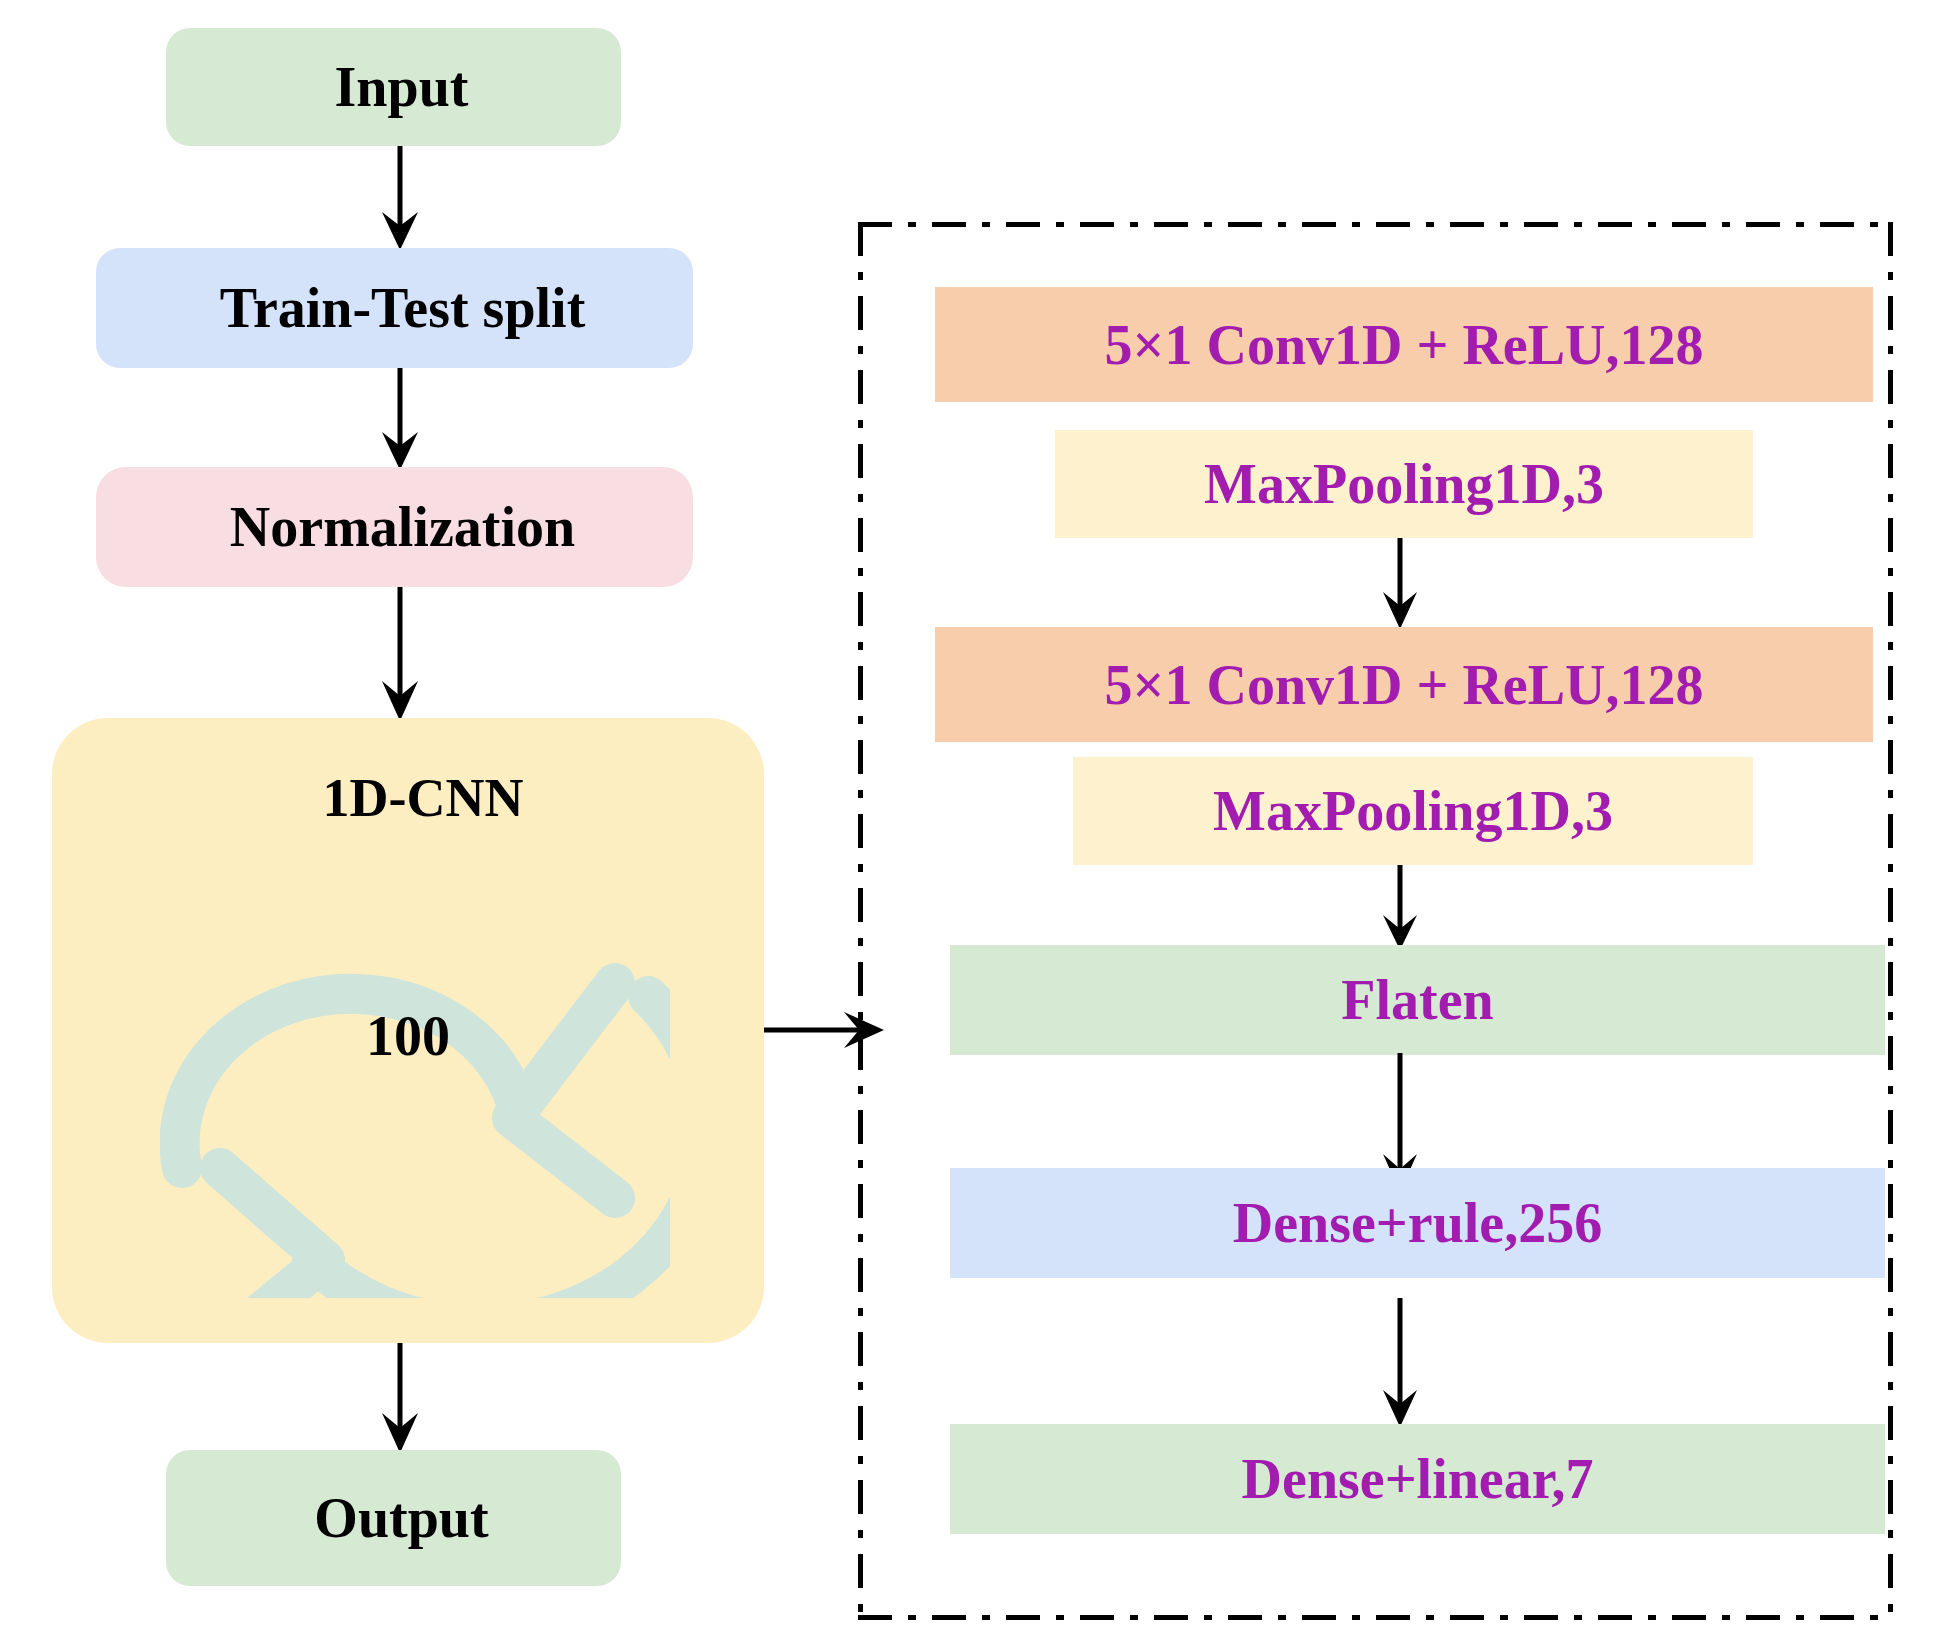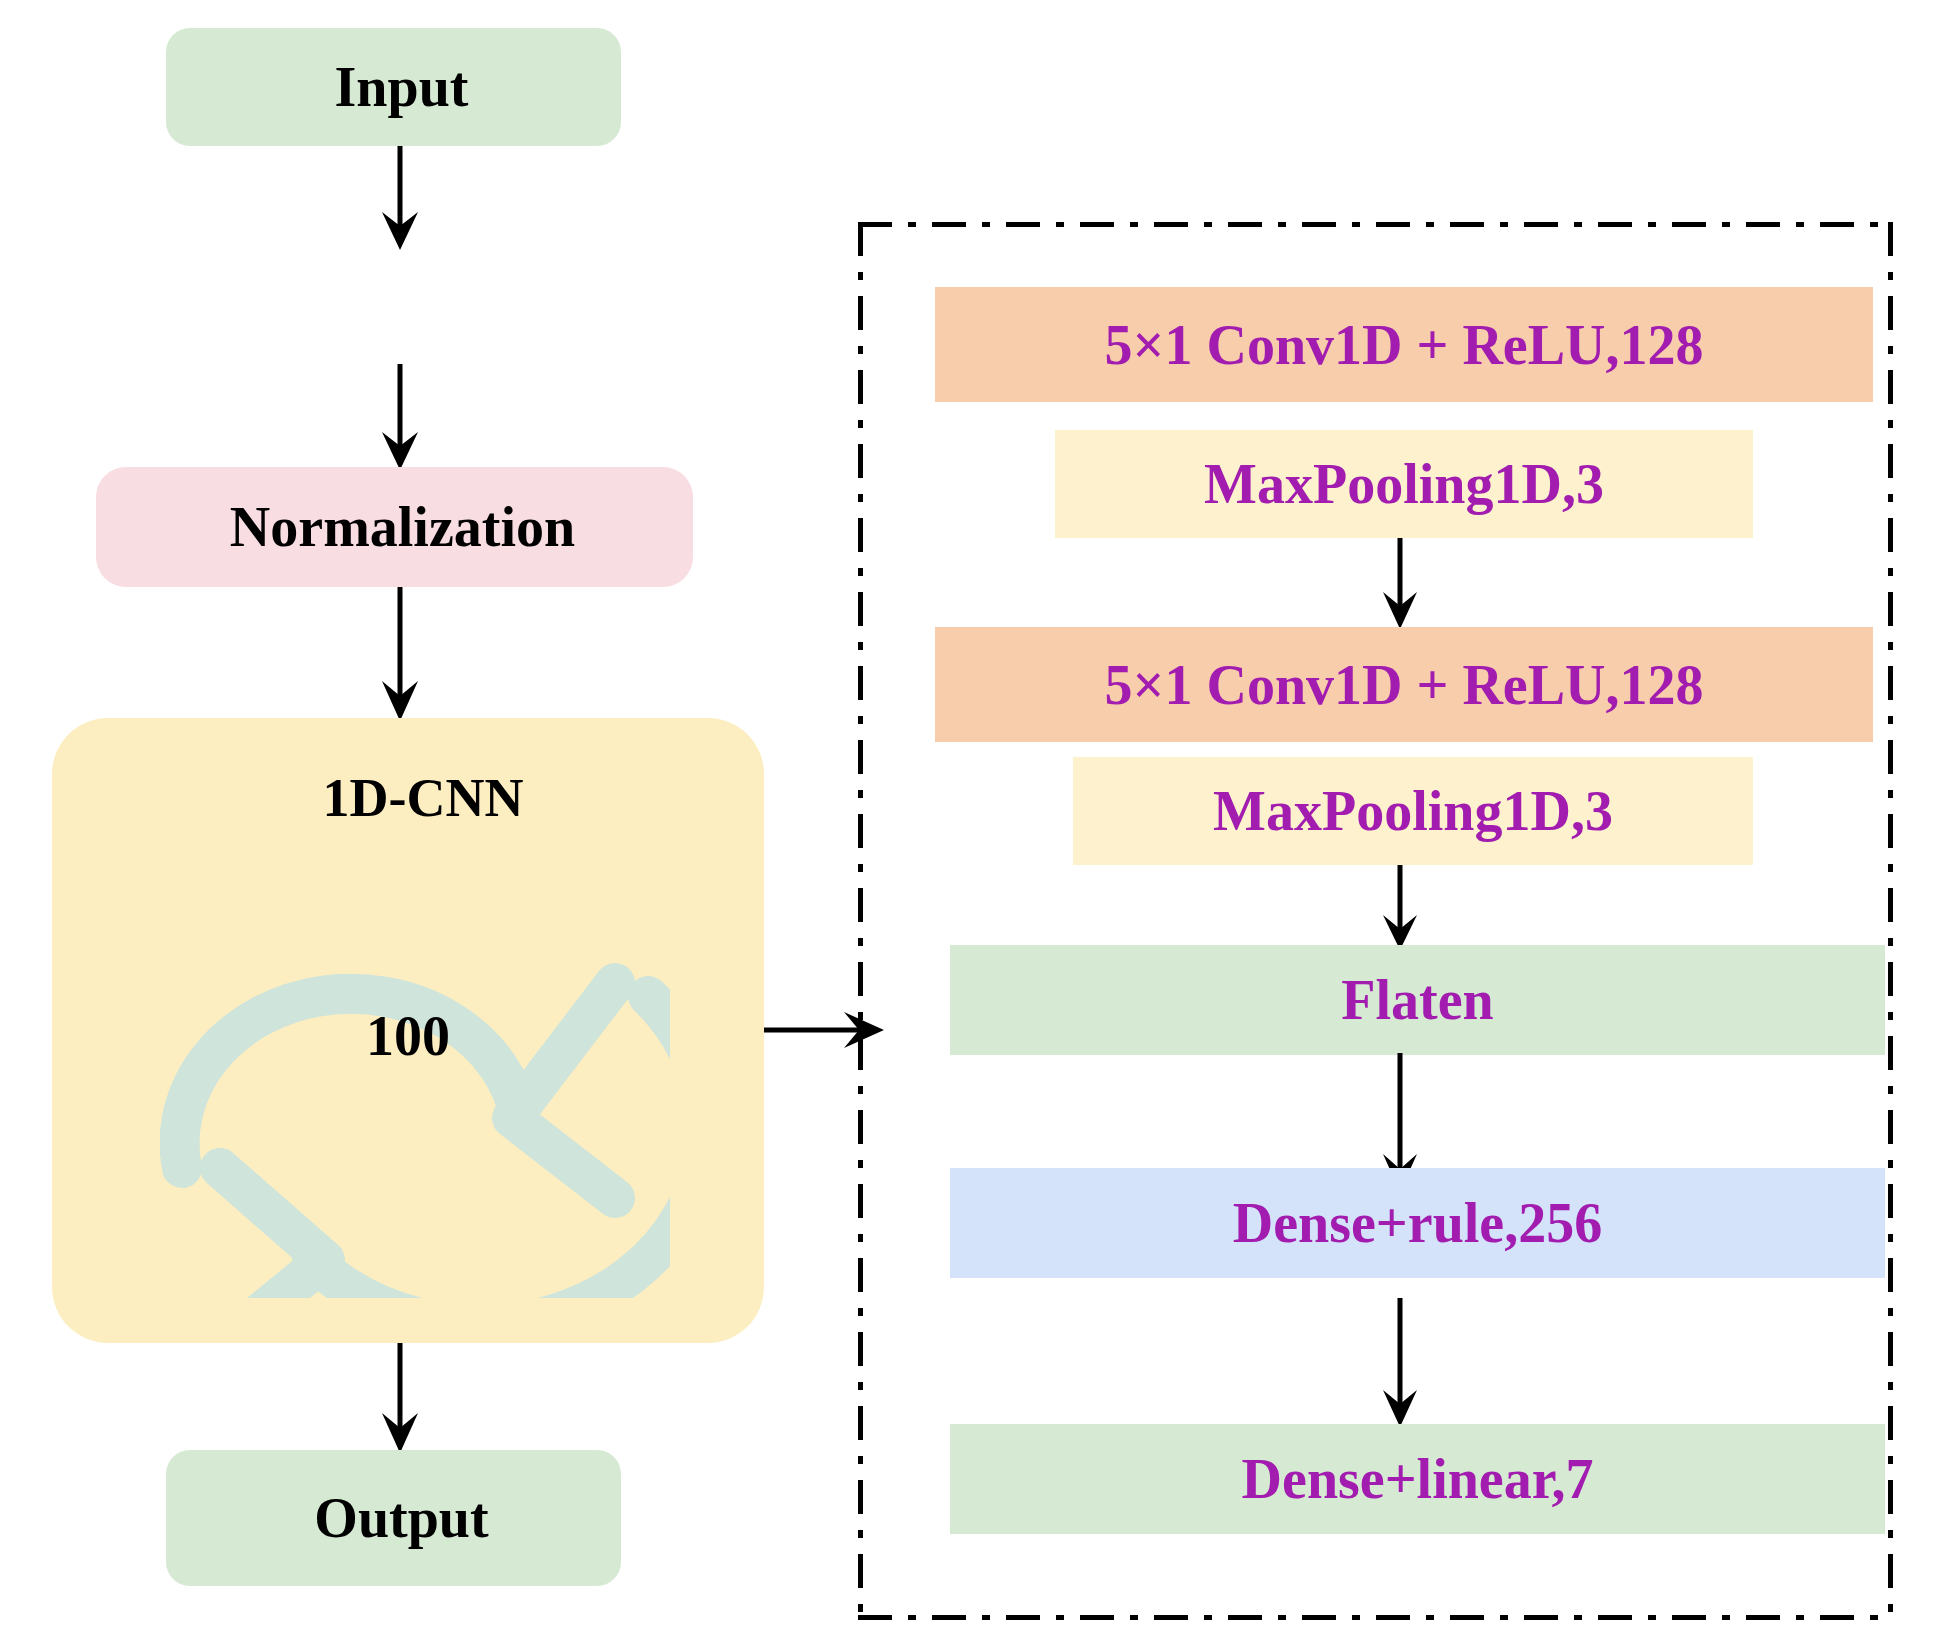--- a/index.html
+++ b/index.html
@@ -165,20 +165,21 @@
     <path d="M30 114 L12 74 L30 89 L48 74 Z" fill="#000"></path>
   </svg>
 
   <svg class="arrow" style="left:762px; top:1000px; width:128px; height:60px;" viewBox="0 0 128 60">
     <line x1="0" y1="30" x2="104" y2="30" stroke="#000" stroke-width="5"></line>
     <path d="M122 30 L82 12 L97 30 L82 48 Z" fill="#000"></path>
   </svg>
 
   <div class="box pill" id="input-box">Input</div>
 
+  <div class="box pill" id="split-box">Train-Test split</div>
 
   <div class="box pill" id="norm-box">Normalization</div>
 
   <div class="box" id="cnn-box">
     <div id="cnn-title">1D-CNN</div>
 
     <svg id="loop-svg" viewBox="0 0 510 430" fill="none">
 
       <path d="M 22 300 A 170 148 0 0 1 360 250" stroke="#cfe4da" stroke-width="40" stroke-linecap="round" fill="none"></path>
 

